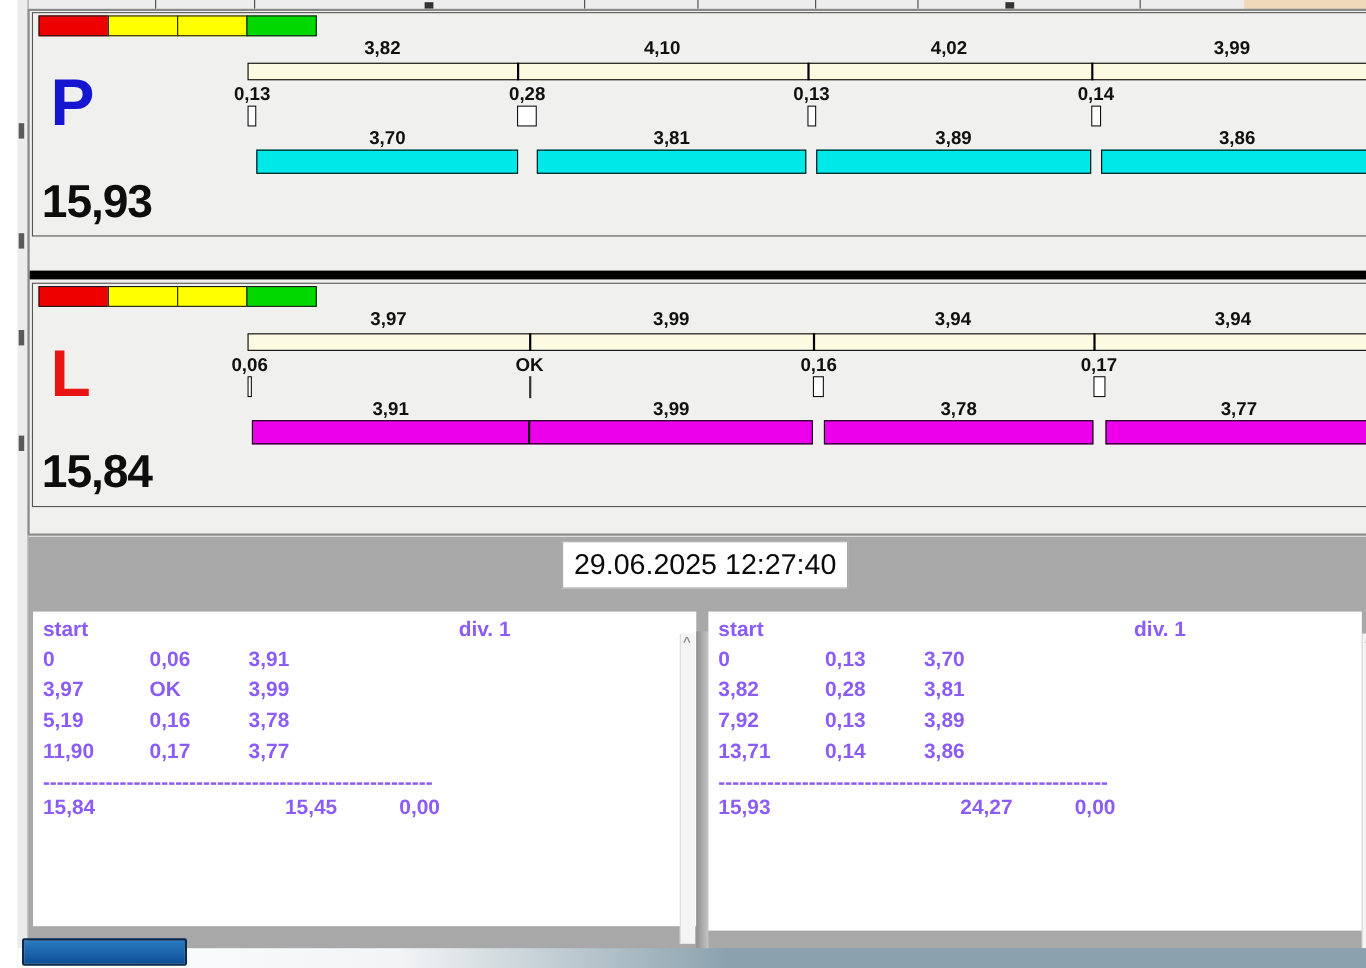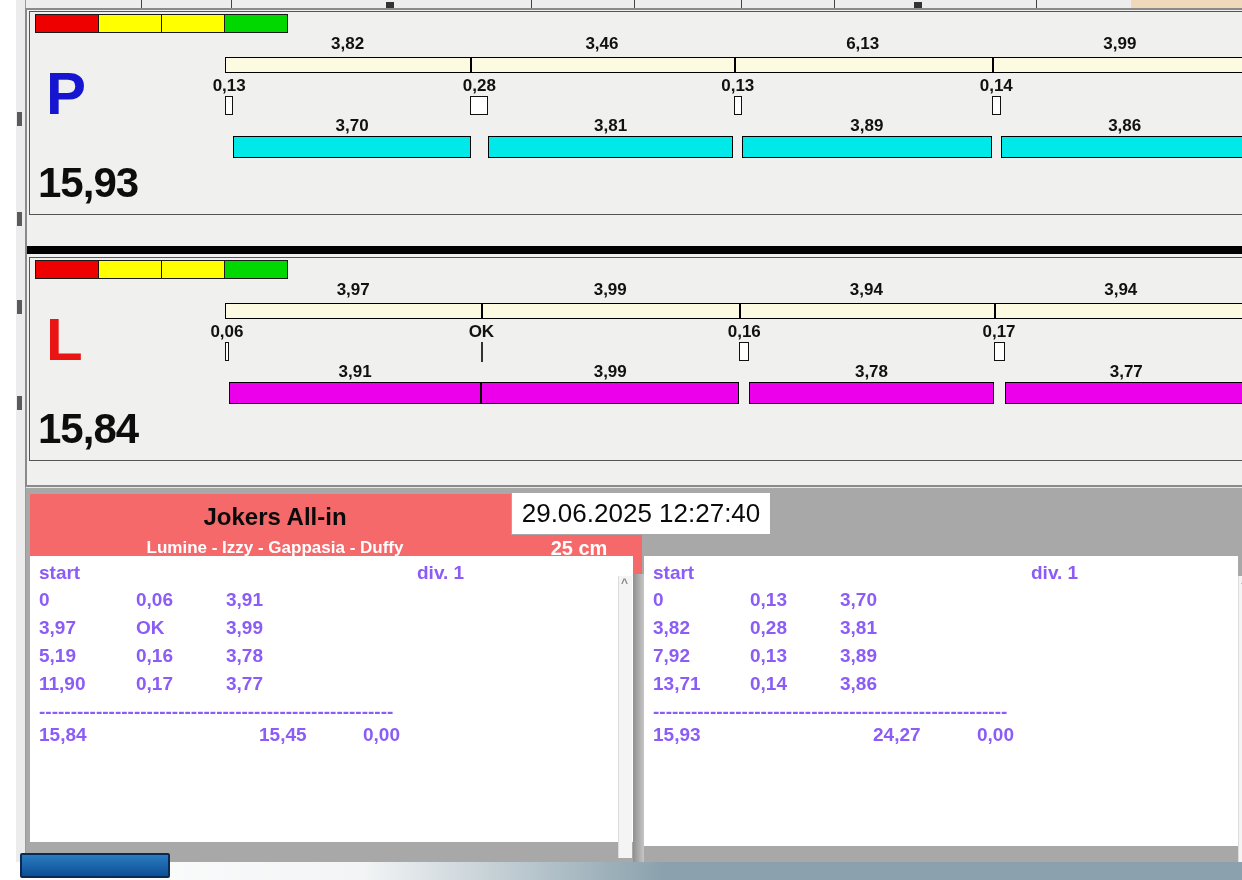--- a/index.html
+++ b/index.html
@@ -89,27 +89,27 @@
         <div class="traffic-seg" style="left: 68px; width: 64px; background: rgb(255, 255, 0);"></div>
         <div class="traffic-seg" style="left: 131px; width: 64px; background: rgb(255, 255, 0);"></div>
         <div class="traffic-seg" style="left: 194px; width: 64px; background: rgb(0, 216, 0);"></div>
         <div class="split-bar" style="left: 195px; width: 1023px;"></div>
         <div class="bar-label split-label" style="left: 317.657px;">3,82</div>
         <div class="bar-label loss-label" style="left: 199.174px;">0,13</div>
         <div class="loss-box" style="left: 195px; width: 8.3484px;"></div>
         <div class="bar-label dog-label" style="left: 322.153px;">3,70</div>
         <div class="dog-bar" style="left: 203.348px; width: 237.608px; background: rgb(0, 233, 233);"></div>
         <div class="split-divider" style="left: 440.315px;"></div>
-        <div class="bar-label split-label" style="left: 571.962px;">3,46</div>
+        <div class="bar-label split-label" style="left: 571.962px;">4,10</div>
         <div class="bar-label loss-label" style="left: 449.305px;">0,28</div>
         <div class="loss-box" style="left: 440.315px; width: 17.9812px;"></div>
         <div class="bar-label dog-label" style="left: 580.632px;">3,81</div>
         <div class="dog-bar" style="left: 458.296px; width: 244.672px; background: rgb(0, 233, 233);"></div>
         <div class="split-divider" style="left: 703.61px;"></div>
-        <div class="bar-label split-label" style="left: 832.689px;">6,13</div>
+        <div class="bar-label split-label" style="left: 832.689px;">4,02</div>
         <div class="bar-label loss-label" style="left: 707.784px;">0,13</div>
         <div class="loss-box" style="left: 703.61px; width: 8.3484px;"></div>
         <div class="bar-label dog-label" style="left: 836.863px;">3,89</div>
         <div class="dog-bar" style="left: 711.959px; width: 249.81px; background: rgb(0, 233, 233);"></div>
         <div class="split-divider" style="left: 961.768px;"></div>
         <div class="bar-label split-label" style="left: 1089.88px;">3,99</div>
         <div class="bar-label loss-label" style="left: 966.264px;">0,14</div>
         <div class="loss-box" style="left: 961.768px; width: 8.99058px;"></div>
         <div class="bar-label dog-label" style="left: 1094.7px;">3,86</div>
         <div class="dog-bar" style="left: 970.759px; width: 247.883px; background: rgb(0, 233, 233);"></div>
@@ -146,25 +146,20 @@
         <div class="loss-box" style="left: 963.542px; width: 10.9792px;"></div>
         <div class="bar-label dog-label" style="left: 1096.26px;">3,77</div>
         <div class="dog-bar" style="left: 974.521px; width: 243.479px; background: rgb(236, 0, 236);"></div>
         <div class="lane-letter" style="color: rgb(233, 20, 20);">L</div>
         <div class="lane-total">15,84</div>
       </div>
   </div>
 
   <div class="bottom-band"></div>
 
-  <div class="team-header team-header-left" style="background: rgb(245, 105, 107);">
-    <div class="team-name" style="left:0;width:490px;">Jokers All-in</div>
-    <div class="team-dogs" style="left:0;width:490px;">Lumine - Izzy - Gappasia - Duffy</div>
-    <div class="team-height" style="left:486px;width:126px;">25 cm</div>
-  </div>
 
 
   <div class="date-box">29.06.2025 12:27:40</div>
 
   <div class="result-table result-table-left">
       <div class="tbl-cell" style="left: 9px; top: 7px;">start</div>
       <div class="tbl-cell" style="left: 387px; top: 7px;">div. 1</div>
       <div class="tbl-cell" style="left: 9px; top: 34px;">0</div>
       <div class="tbl-cell" style="left: 106px; top: 34px;">0,06</div>
       <div class="tbl-cell" style="left: 196px; top: 34px;">3,91</div>

